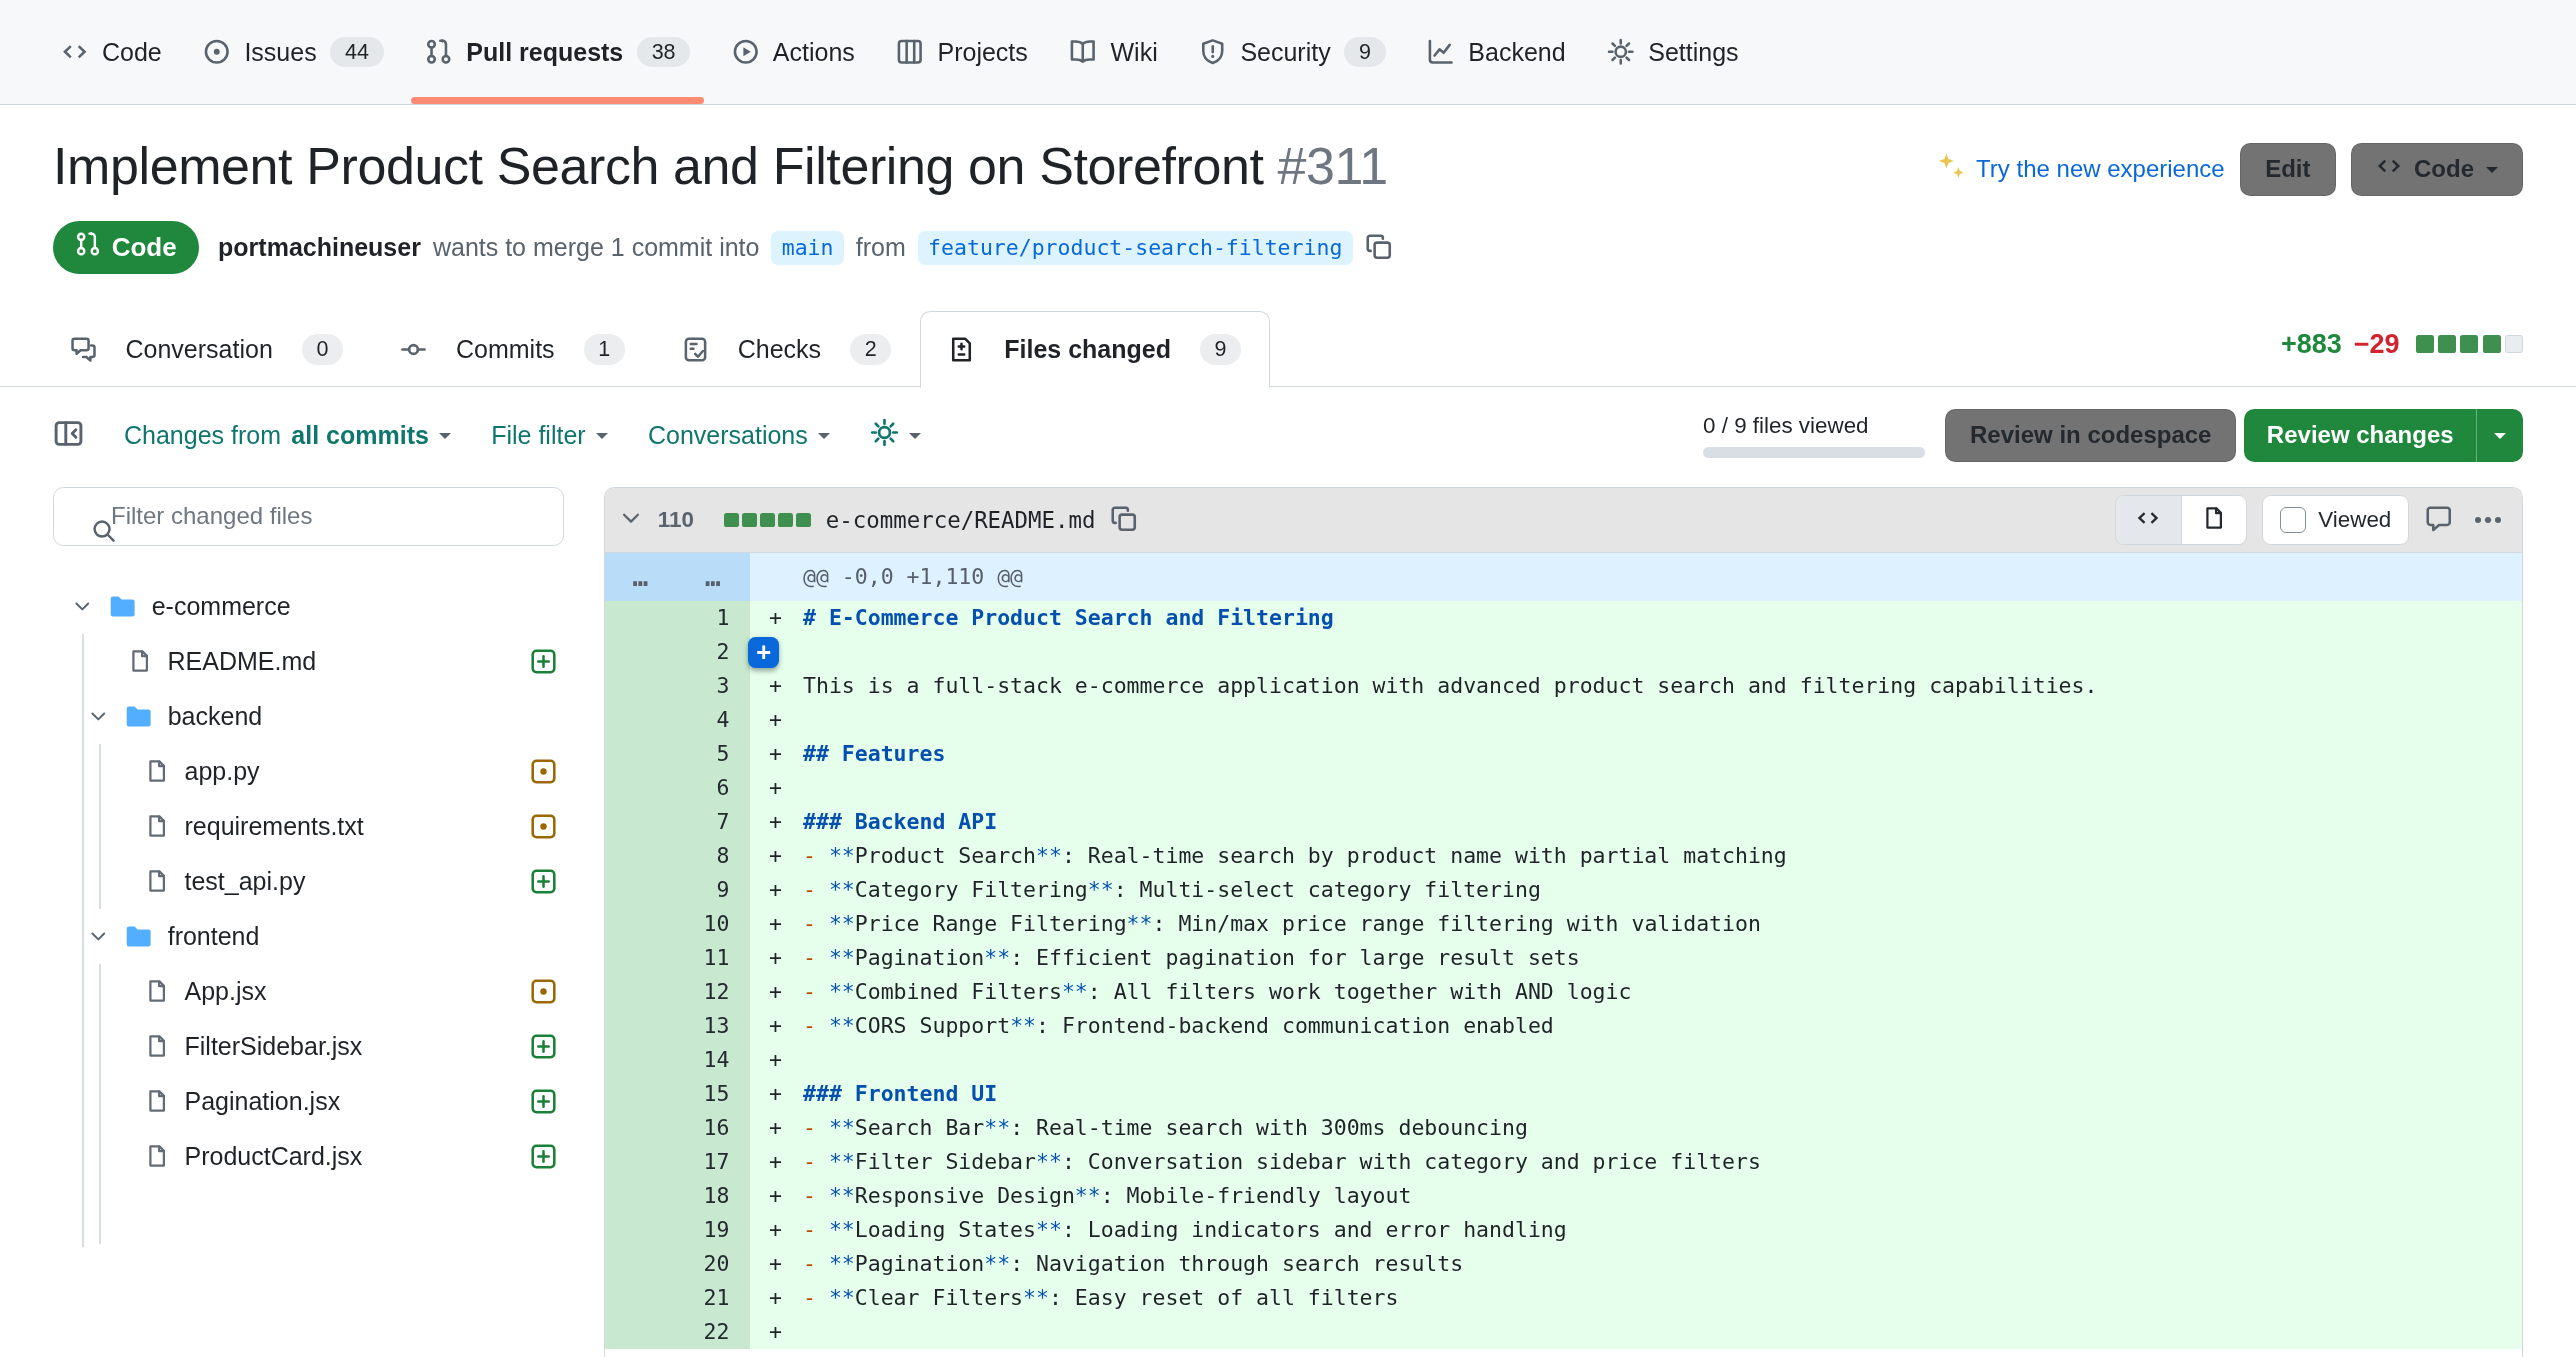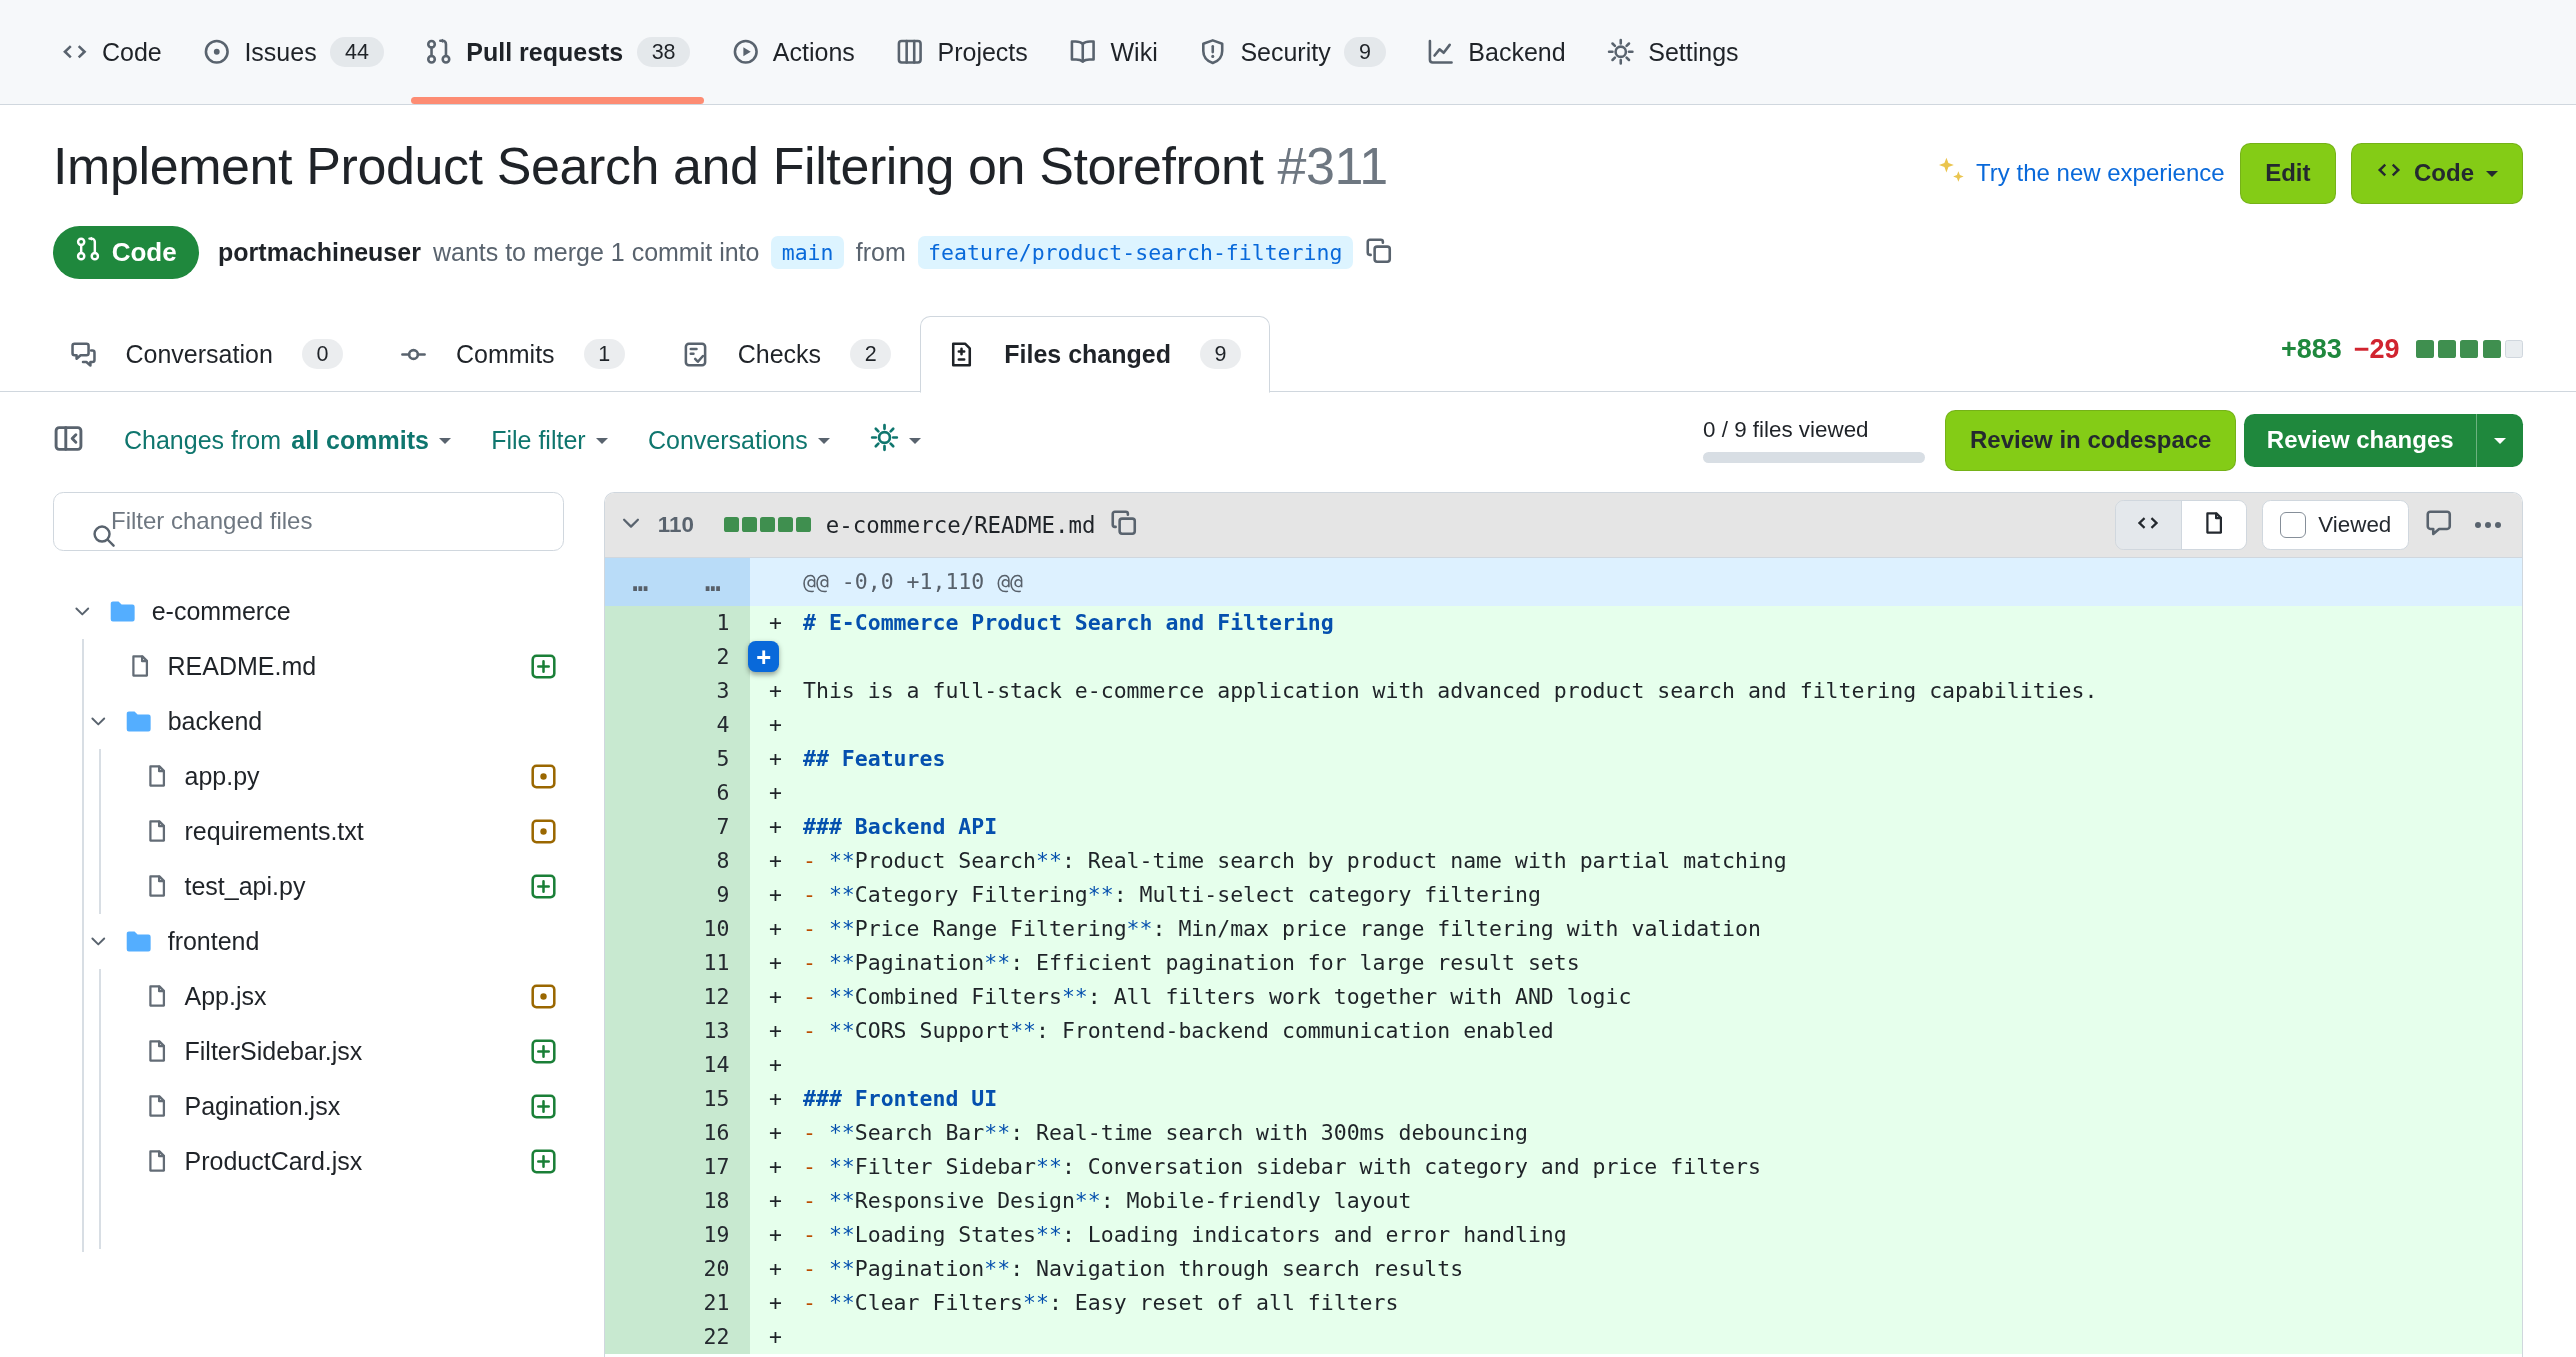--- a/index.html
+++ b/index.html
@@ -18,21 +18,21 @@
   .counter { background:rgba(175,184,193,.25); border-radius:860px; padding:2.6px 14.6px;
     font-size:21.5px; font-weight:400; color:#1f2328; }
 
   
   .title-row { margin:29px 53px 0; display:flex; justify-content:space-between; align-items:flex-start; }
   h1.pr-title { font-size:52px; font-weight:400; line-height:65px; letter-spacing:-0.4px; }
   .pr-number { color:#6e7781; font-weight:300; }
   .title-actions { display:flex; align-items:center; gap:15.5px; margin-top:8.6px; flex:none; }
   .try-link { display:flex; align-items:center; gap:10.3px; color:#0969da; font-size:24px; cursor:pointer; }
   .sparkle svg { width:29px; height:29px; }
-  .btn { height:61px; padding:8px 24px; border-radius:10.3px; background:#84cc16;
+  .btn { height:53px; padding:8px 24px; border-radius:10.3px; background:#737373;
     border:1.7px solid rgba(31,35,40,.15); font-size:24px; font-weight:600; color:#24292f;
     display:inline-flex; align-items:center; gap:12px; cursor:pointer; font-family:inherit; }
   .btn svg { width:26px; height:26px; color:#24292f; }
   .caret { width:0; height:0; border:6.9px solid transparent; border-top-color:#24292f; margin-top:6.9px; }
   .caret.gray { border-top-color:#59636e; }
   .caret.white { border-top-color:#fff; }
 
   .merge-row { margin:22.4px 53px 0; display:flex; align-items:center; gap:19px;
     font-size:25px; color:#59636e; }
   .state-pill { background:#1f883d; color:#fff; height:53px; border-radius:860px;

